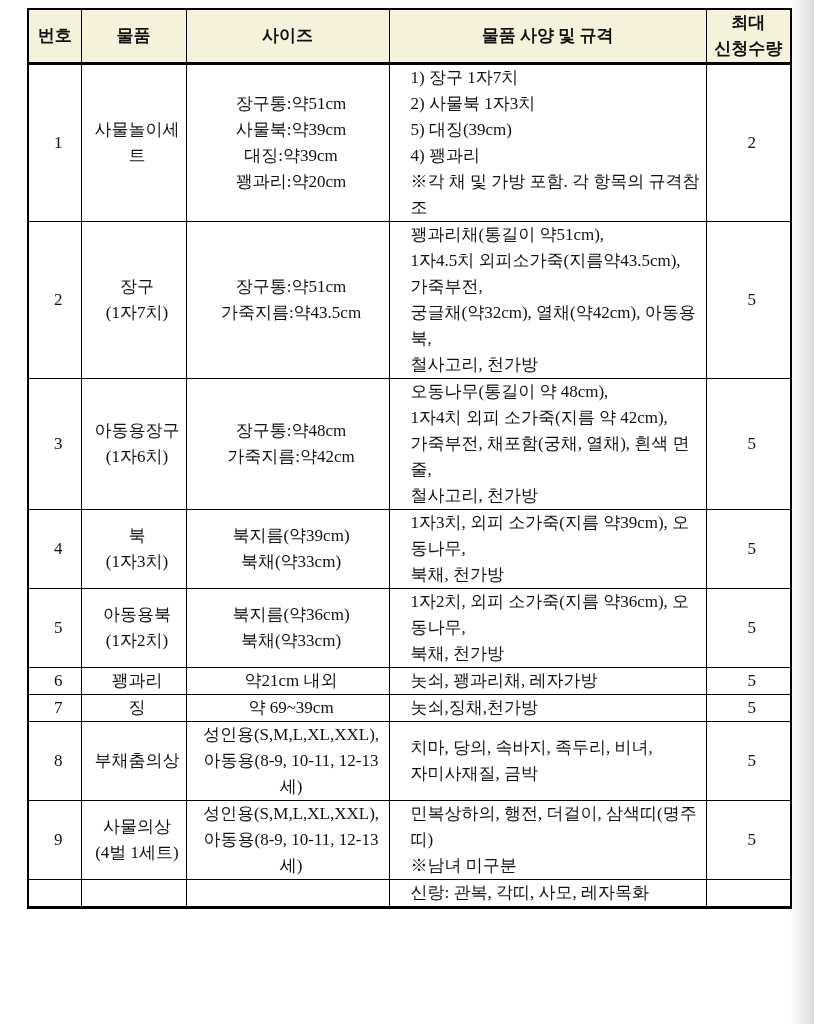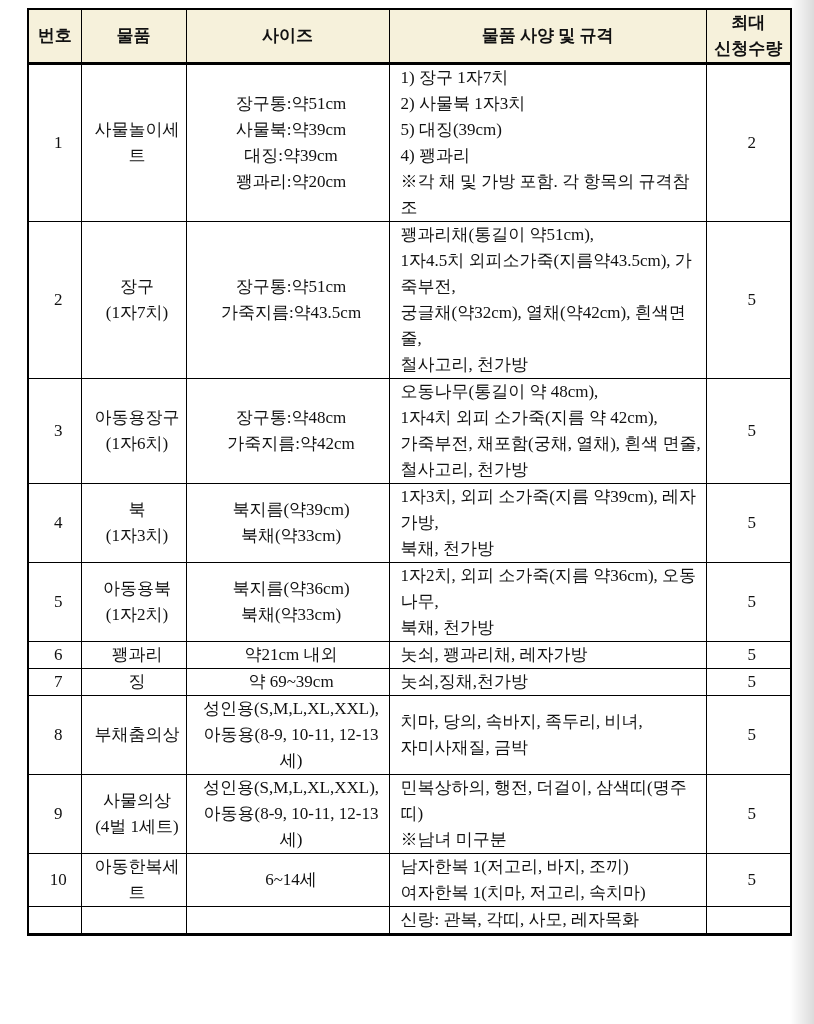--- a/index.html
+++ b/index.html
@@ -46,21 +46,21 @@
     font-weight: 700;
     text-align: center;
     height: 50px;
   }
   td.c-no, td.c-item, td.c-size, td.c-qty {
     text-align: center;
     padding-left: 7px;
   }
   td.c-spec {
     text-align: left;
-    padding-left: 11px;
+    padding-left: 21px;
     padding-right: 4px;
   }
   .line {
     white-space: pre-wrap;
   }
   .edge-shadow {
     position: absolute;
     top: 0;
     right: 0;
     width: 24px;
@@ -134,21 +134,21 @@
             <div class="line">장구</div>
             <div class="line">(1자7치)</div>
           </td>
           <td class="c-size">
             <div class="line">장구통:약51cm</div>
             <div class="line">가죽지름:약43.5cm</div>
           </td>
           <td class="c-spec">
             <div class="line">꽹과리채(통길이 약51cm),</div>
             <div class="line">1자4.5치 외피소가죽(지름약43.5cm), 가죽부전,</div>
-            <div class="line">궁글채(약32cm), 열채(약42cm), 흰색면줄,</div>
+            <div class="line">궁글채(약32cm), 열채(약42cm), 아동용북,</div>
             <div class="line">철사고리, 천가방</div>
           </td>
           <td class="c-qty">
             <div class="line">5</div>
           </td>
         </tr>
         <tr>
           <td class="c-no">
             <div class="line">3</div>
           </td>
@@ -176,21 +176,21 @@
           </td>
           <td class="c-item">
             <div class="line">북</div>
             <div class="line">(1자3치)</div>
           </td>
           <td class="c-size">
             <div class="line">북지름(약39cm)</div>
             <div class="line">북채(약33cm)</div>
           </td>
           <td class="c-spec">
-            <div class="line">1자3치, 외피 소가죽(지름 약39cm), 레자가방,</div>
+            <div class="line">1자3치, 외피 소가죽(지름 약39cm), 오동나무,</div>
             <div class="line">북채, 천가방</div>
           </td>
           <td class="c-qty">
             <div class="line">5</div>
           </td>
         </tr>
         <tr>
           <td class="c-no">
             <div class="line">5</div>
           </td>
@@ -271,38 +271,20 @@
             <div class="line">사물의상</div>
             <div class="line">(4벌 1세트)</div>
           </td>
           <td class="c-size">
             <div class="line">성인용(S,M,L,XL,XXL),</div>
             <div class="line">아동용(8-9, 10-11, 12-13세)</div>
           </td>
           <td class="c-spec">
             <div class="line">민복상하의, 행전, 더걸이, 삼색띠(명주띠)</div>
             <div class="line">※남녀 미구분</div>
-          </td>
-          <td class="c-qty">
-            <div class="line">5</div>
-          </td>
-        </tr>
-        <tr>
-          <td class="c-no">
-            <div class="line">10</div>
-          </td>
-          <td class="c-item">
-            <div class="line">아동한복세트</div>
-          </td>
-          <td class="c-size">
-            <div class="line">6~14세</div>
-          </td>
-          <td class="c-spec">
-            <div class="line">남자한복 1(저고리, 바지, 조끼)</div>
-            <div class="line">여자한복 1(치마, 저고리, 속치마)</div>
           </td>
           <td class="c-qty">
             <div class="line">5</div>
           </td>
         </tr>
         <tr>
           <td class="c-no"></td>
           <td class="c-item"></td>
           <td class="c-size"></td>
           <td class="c-spec">

